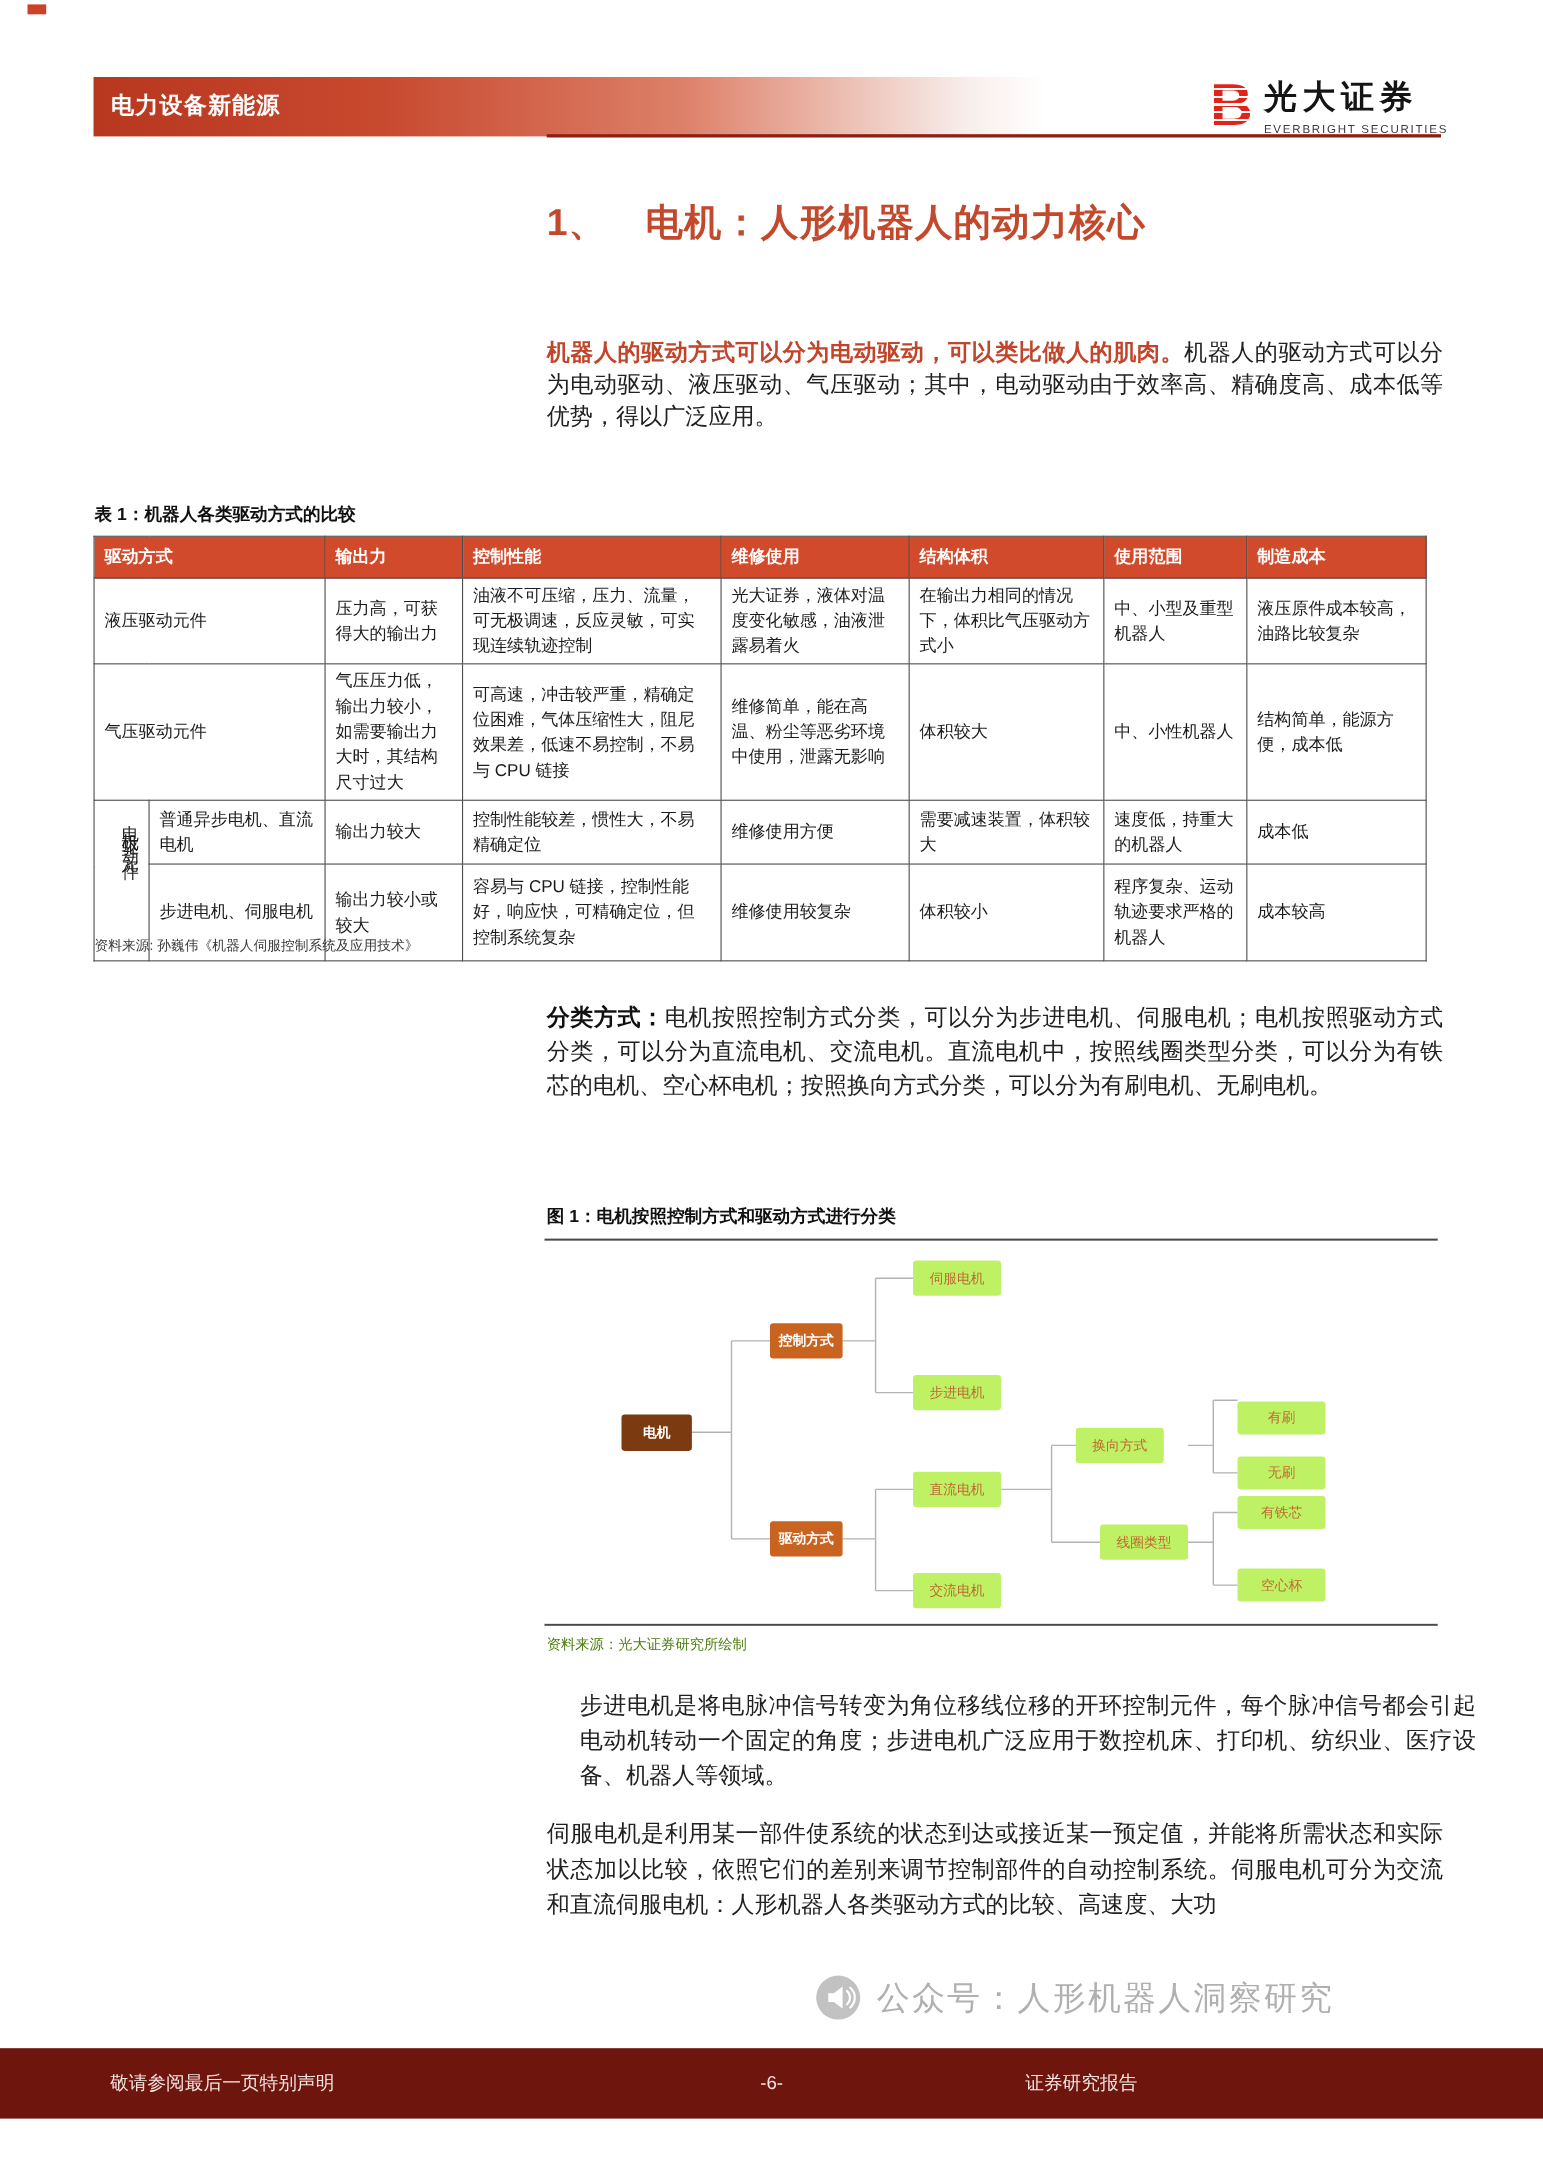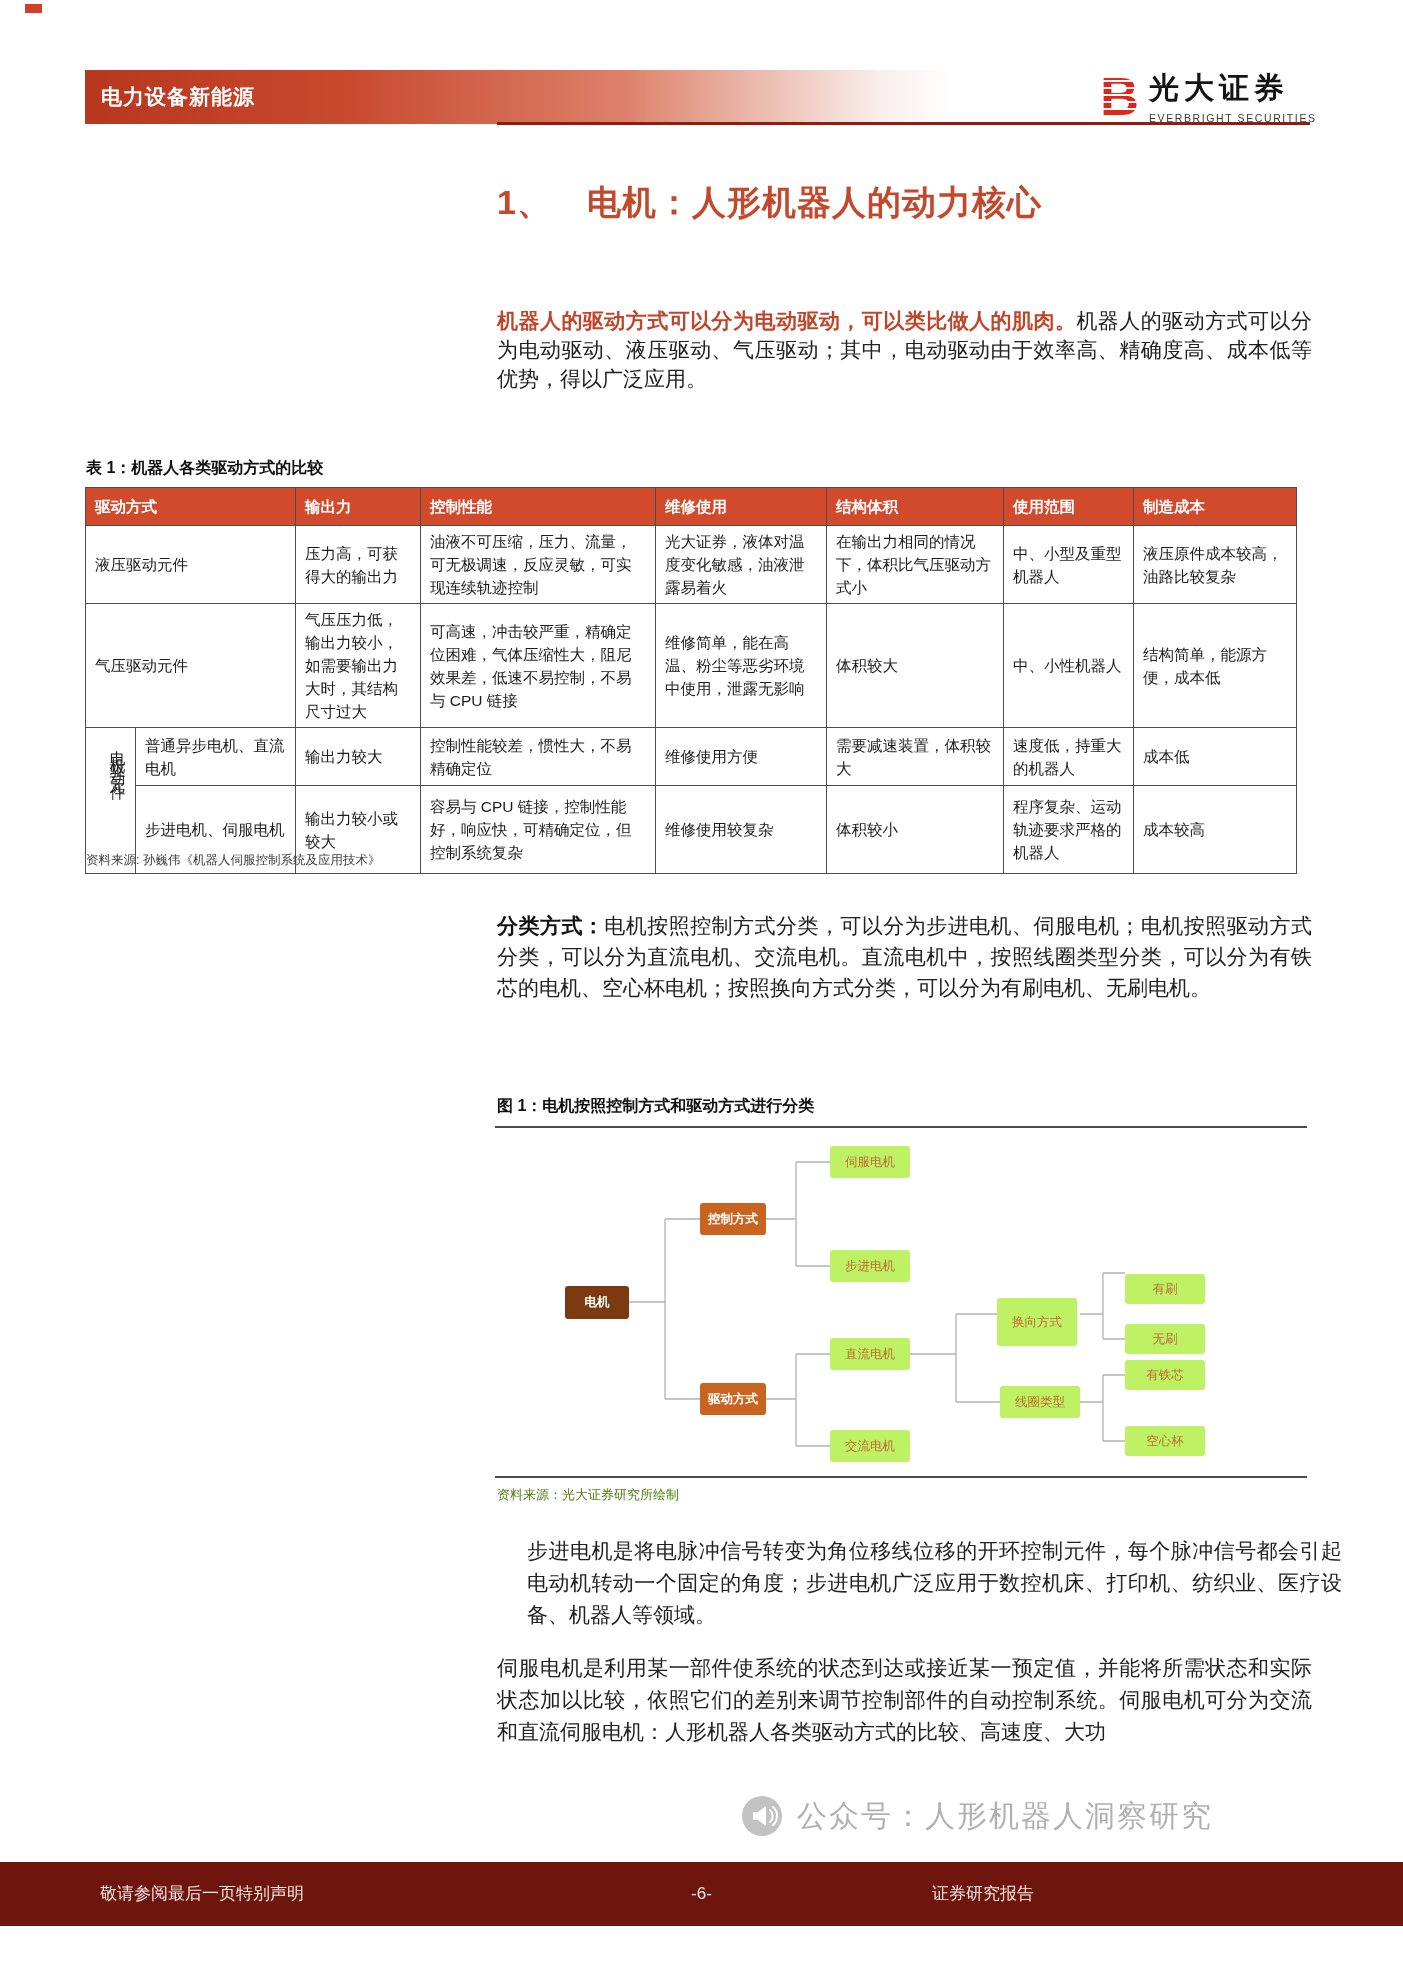--- a/index.html
+++ b/index.html
@@ -161,21 +161,21 @@
         <path d="M585,186 H608 M608,145 V211 M608,145 H630 M608,211 H630" stroke="#b3b3b3" stroke-width="1.3" fill="none"></path>
         <path d="M585,274 H608 M608,247 V313 M608,247 H630 M608,313 H630" stroke="#b3b3b3" stroke-width="1.3" fill="none"></path>
       </svg>
       <div class="node node-root" style="left:70px;  top:158px; width:64px; height:33px;">电机</div>
       <div class="node node-branch" style="left:205px; top:75px;  width:66px; height:32px;">控制方式</div>
       <div class="node node-branch" style="left:205px; top:255px; width:66px; height:32px;">驱动方式</div>
       <div class="node node-leaf" style="left:335px; top:18px;  width:80px; height:32px;">伺服电机</div>
       <div class="node node-leaf" style="left:335px; top:122px; width:80px; height:32px;">步进电机</div>
       <div class="node node-leaf" style="left:335px; top:210px; width:80px; height:32px;">直流电机</div>
       <div class="node node-leaf" style="left:335px; top:302px; width:80px; height:32px;">交流电机</div>
-      <div class="node node-leaf" style="left:502px; top:170px; width:80px; height:48px;">换向方式</div>
+      <div class="node node-leaf" style="left:483px; top:170px; width:80px; height:32px;">换向方式</div>
       <div class="node node-leaf" style="left:505px; top:258px; width:80px; height:32px;">线圈类型</div>
       <div class="node node-leaf" style="left:630px; top:130px; width:80px; height:30px;margin-top:16px;">有刷</div>
       <div class="node node-leaf" style="left:630px; top:196px; width:80px; height:30px;">无刷</div>
       <div class="node node-leaf" style="left:630px; top:232px; width:80px; height:30px;">有铁芯</div>
       <div class="node node-leaf" style="left:630px; top:298px; width:80px; height:30px;">空心杯</div>
     </div>
     <div class="fig-source">资料来源：光大证券研究所绘制</div>
   </div>
 
   <p class="para p2">步进电机是将电脉冲信号转变为角位移线位移的开环控制元件，每个脉冲信号都会引起电动机转动一个固定的角度；步进电机广泛应用于数控机床、打印机、纺织业、医疗设备、机器人等领域。</p>

